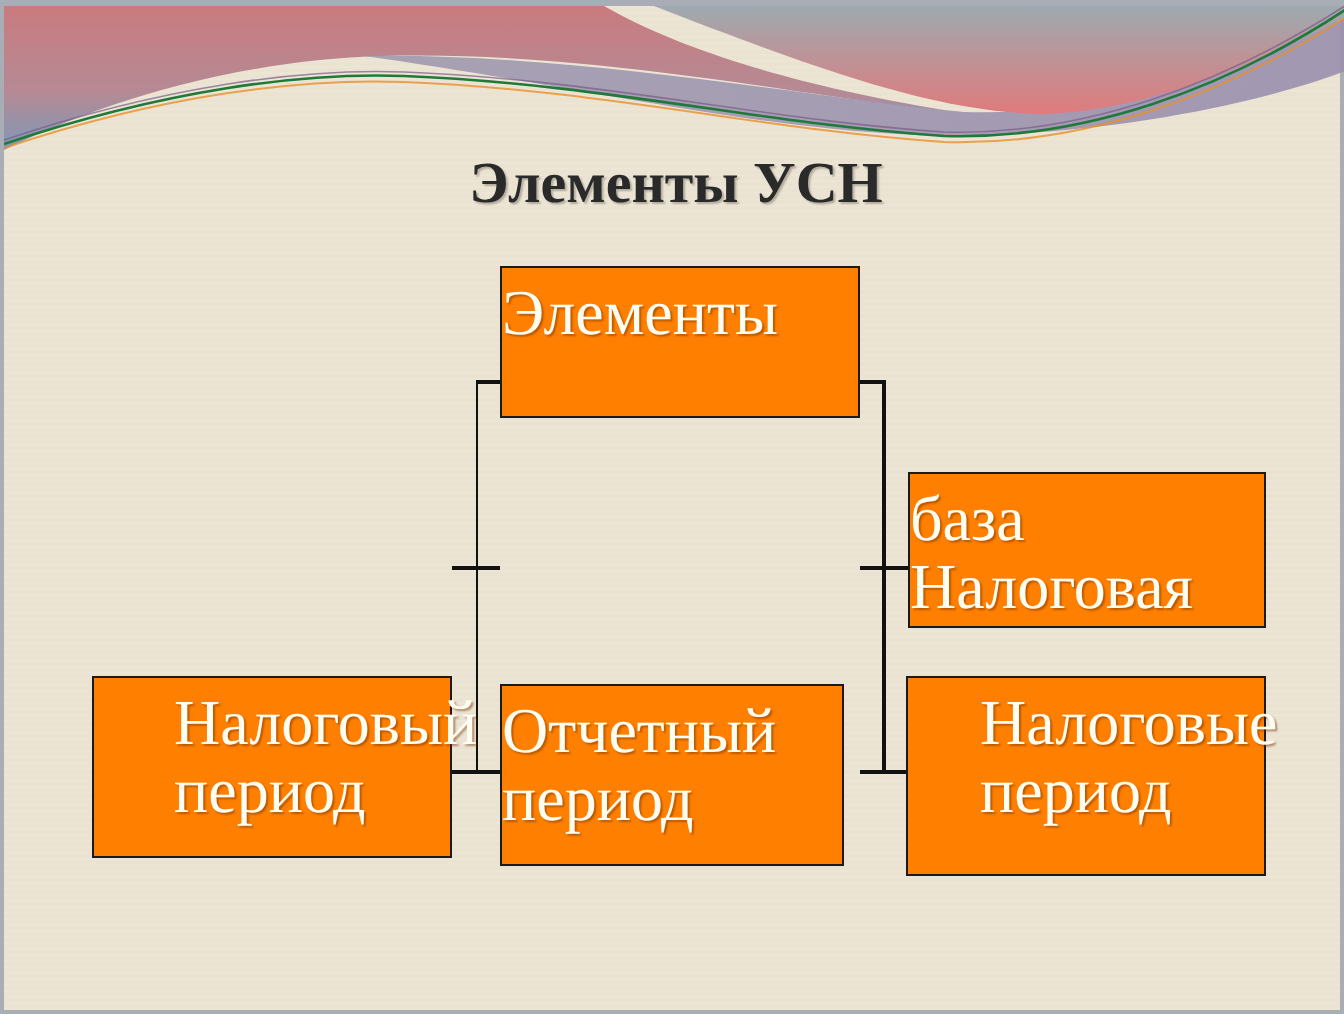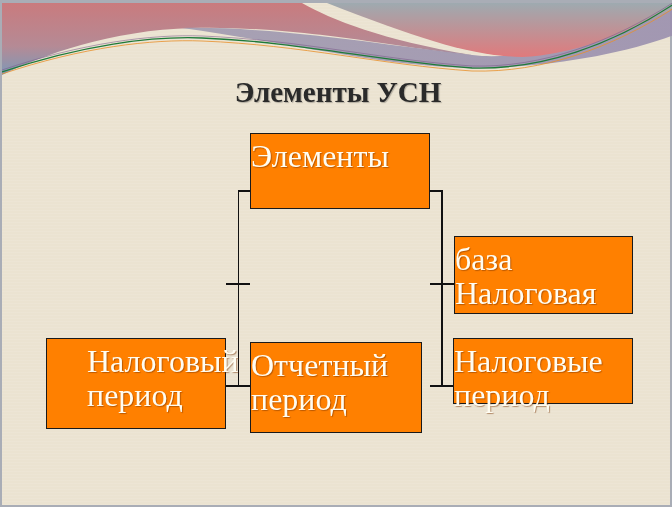--- a/index.html
+++ b/index.html
@@ -89,18 +89,18 @@
   </div>
 
   <div class="box" style="left:44px; top:338px; width:180px; height:91px;padding-left:40px;">
     <div>Налоговый</div>
     <div>период</div>
   </div>
   <div class="box" style="left:248px; top:342px; width:172px; height:91px;">
     <div>Отчетный</div>
     <div>период</div>
   </div>
-  <div class="box" style="left:451px; top:338px; width:180px; height:66px;">
+  <div class="box" style="left:451px; top:338px; width:180px; height:100px;padding-left:36px;">
     <div>Налоговые</div>
     <div>период</div>
   </div>
 
 </div>
 
 </body></html>

